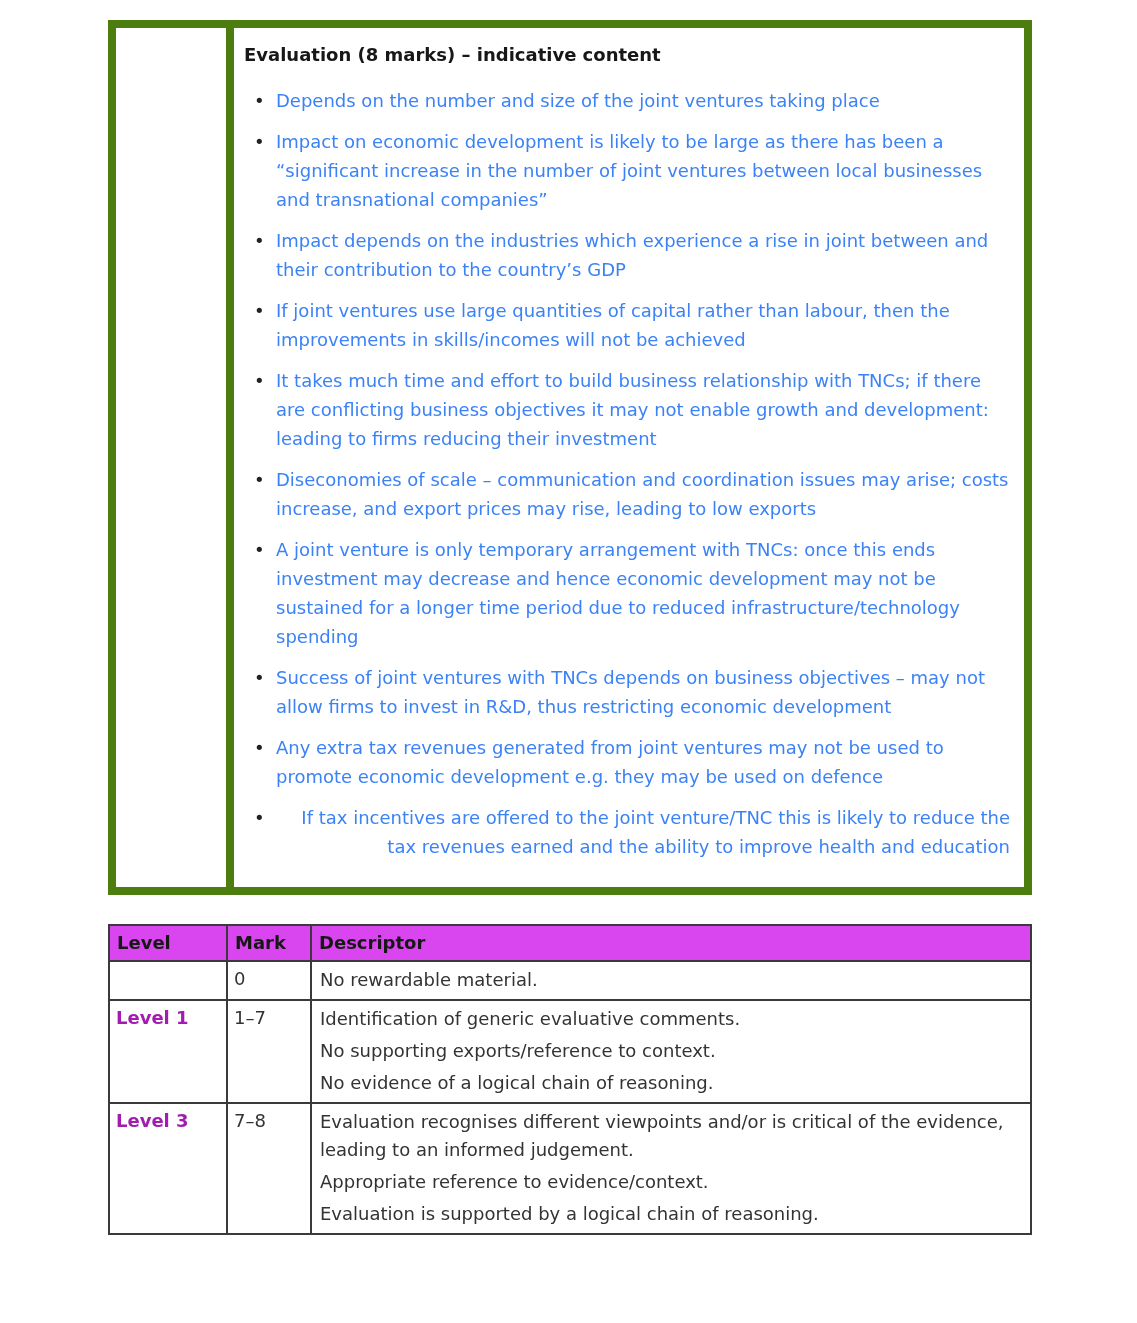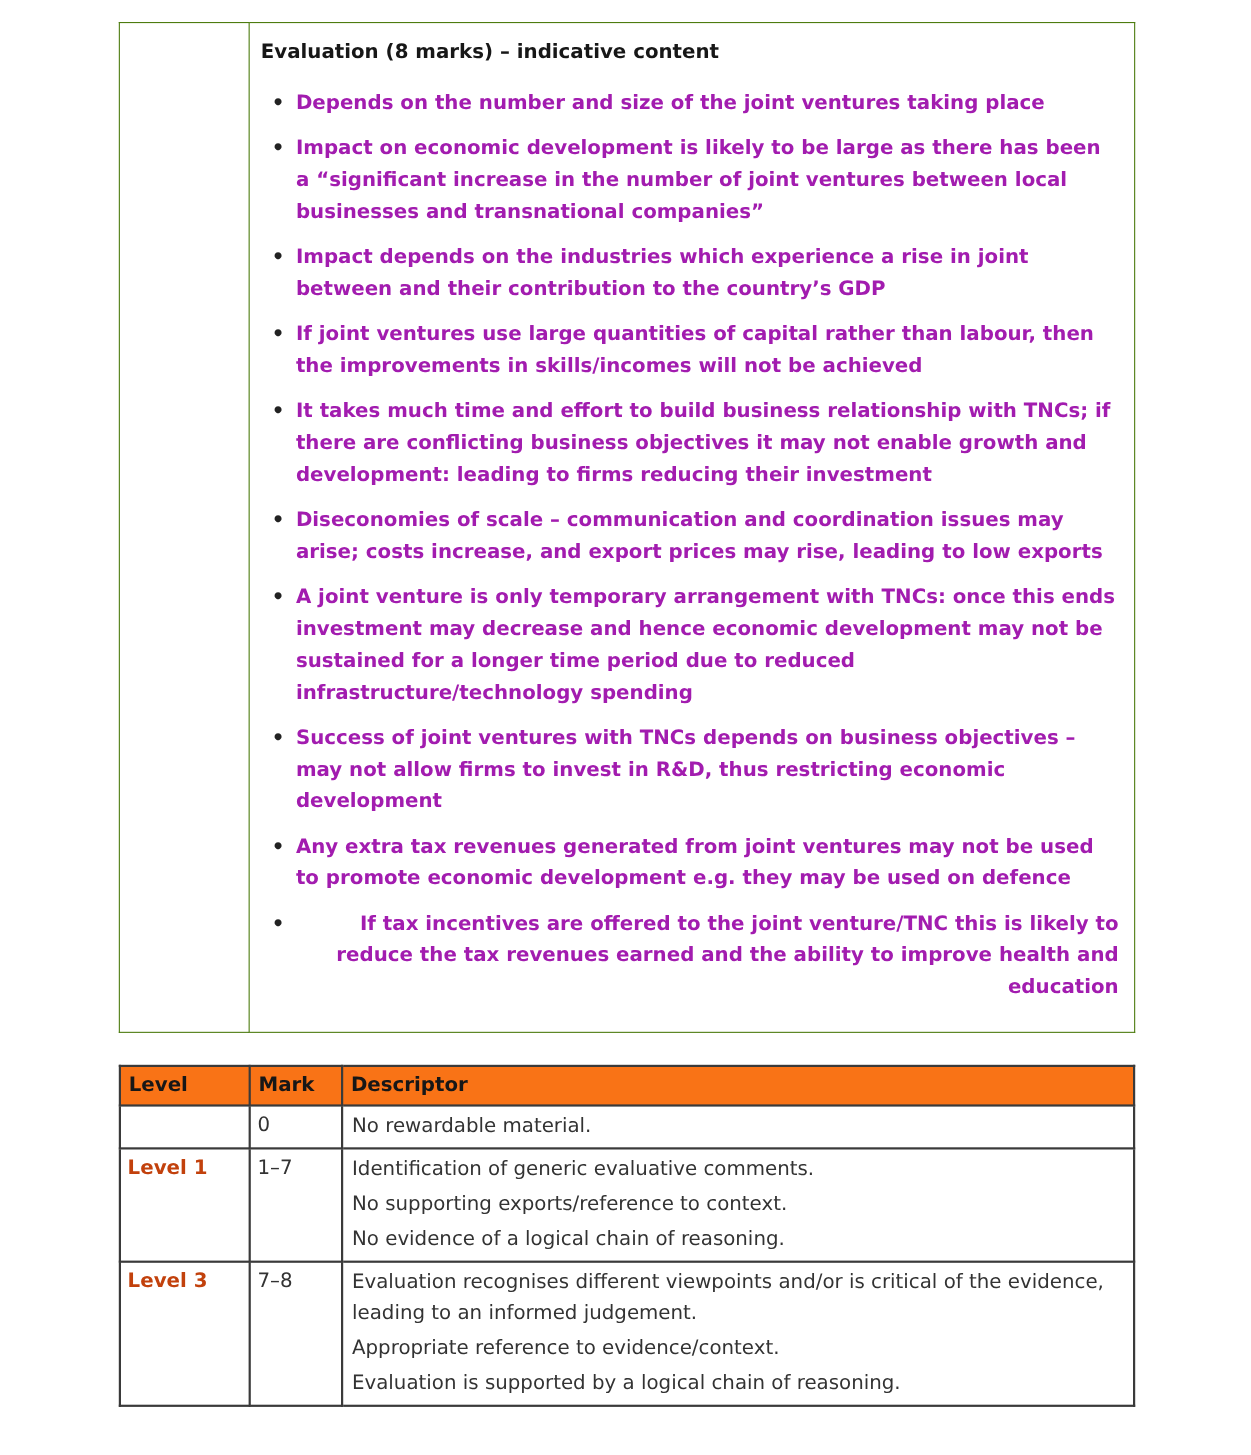--- a/index.html
+++ b/index.html
@@ -21,21 +21,21 @@
 
   
   table {
     border-collapse: collapse;
     table-layout: fixed;
   }
   .indicative-table {
     width: 924px;
   }
   .indicative-table td {
-    border: 1px solid #4d7c0f;
+    border: 8px solid #4d7c0f;
     vertical-align: top;
   }
   .num-cell {
     width: 118px;
   }
   .content-cell {
     padding: 12px 14px 26px 10px;
   }
   .ind-title {
     font-size: 18px;
@@ -48,22 +48,21 @@
     list-style: none;
     margin: 0;
     padding: 0 0 0 6px;
   }
   .bullets li {
     position: relative;
     padding-left: 26px;
     margin-bottom: 12px;
     font-size: 18px;
     line-height: 29px;
-    color: #a21caf;
-    font-weight: bold;
+    color: #3b82f6;
   }
   .bullets li:last-child { margin-bottom: 0; text-align: right; }
   .bullets li::before {
     content: "\2022";
     position: absolute;
     left: 4px;
     top: 0;
     color: #222222;
   }
 
@@ -72,32 +71,32 @@
     width: 924px;
     margin-top: 29px;
   }
   .levels-table th,
   .levels-table td {
     border: 2px solid #3a3a3a;
     vertical-align: top;
     font-size: 18px;
   }
   .levels-table thead th {
-    background: #f97316;
+    background: #d946ef;
     text-align: left;
     font-weight: bold;
     color: #171717;
     padding: 4px 7px;
     line-height: 26px;
   }
   .col-level { width: 118px; }
   .col-mark  { width: 84px;  }
   td.lvl {
     font-weight: bold;
-    color: #c2410c;
+    color: #a21caf;
     padding: 4px 6px;
     line-height: 26px;
   }
   td.mark {
     padding: 4px 6px;
     line-height: 26px;
   }
   td.desc {
     padding: 4px 10px 5px 8px;
     border-radius: 18px;

